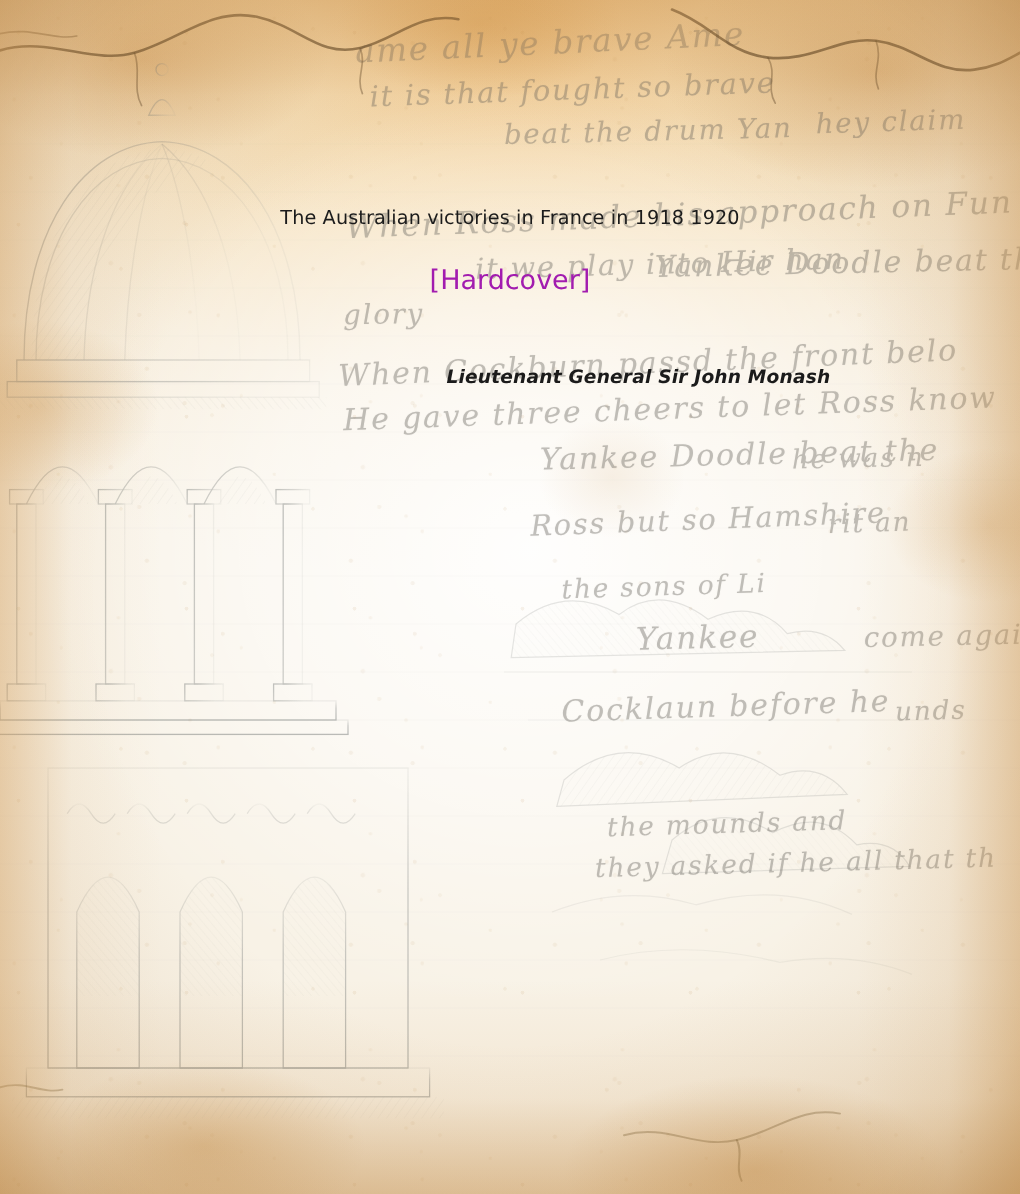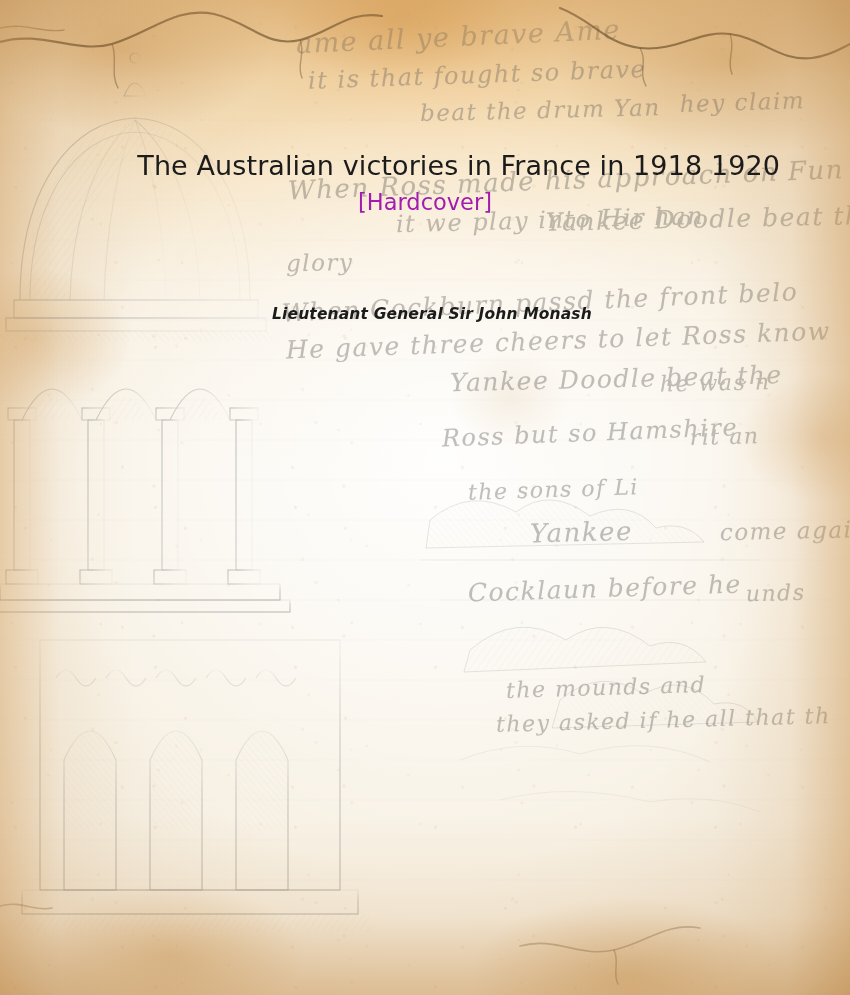--- a/index.html
+++ b/index.html
@@ -122,41 +122,40 @@
     position: absolute;
     left: 0;
     right: 0;
     top: 148px;
     text-align: center;
     padding: 0 70px;
     box-sizing: border-box;
   }
   .book-title {
     font-family: "DejaVu Sans", sans-serif;
-    font-size: 27px;
+    font-size: 16px;
     line-height: 36px;
     color: #1b1b1b;
     font-weight: 400;
-    margin: 0;
+    margin: 16px;
     letter-spacing: 0.1px;
-    text-align: right;
   }
   .book-format {
     font-family: "DejaVu Sans", sans-serif;
     font-size: 22.5px;
     line-height: 36px;
     color: #a21caf;
     margin: 0;
   }
   .author-block {
     position: absolute;
     left: 272px;
     top: 305px;
     width: 520px;
-    text-align: left;
+    text-align: center;
   }
   .book-author {
     font-family: "DejaVu Sans", sans-serif;
     font-style: italic;
     font-weight: 700;
     font-size: 15.5px;
     color: #1b1b1b;
     margin: 0;
     letter-spacing: 0.15px;
   }

